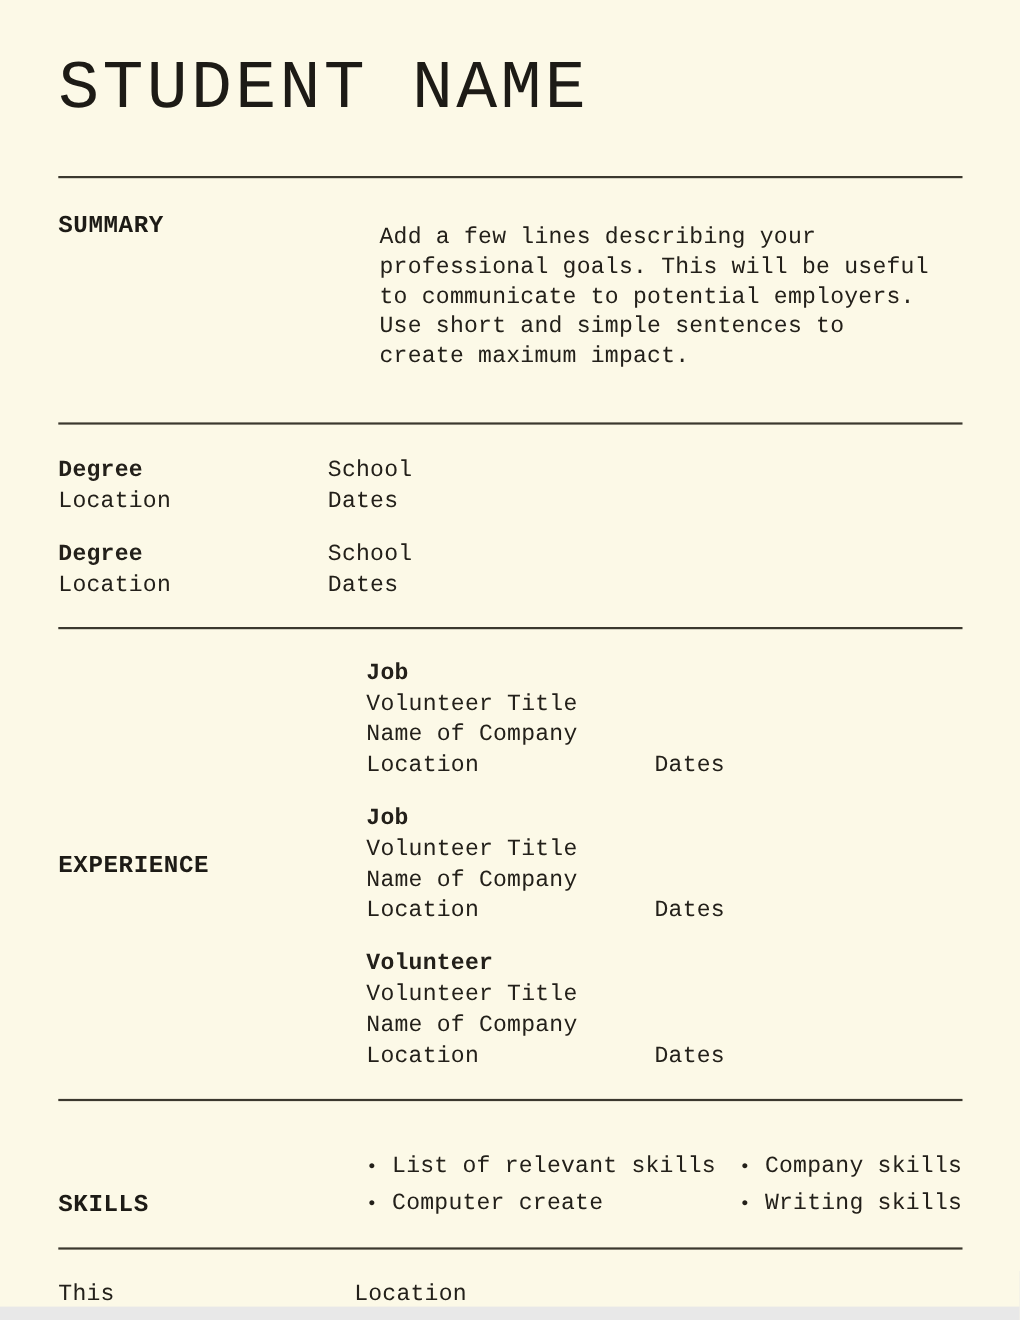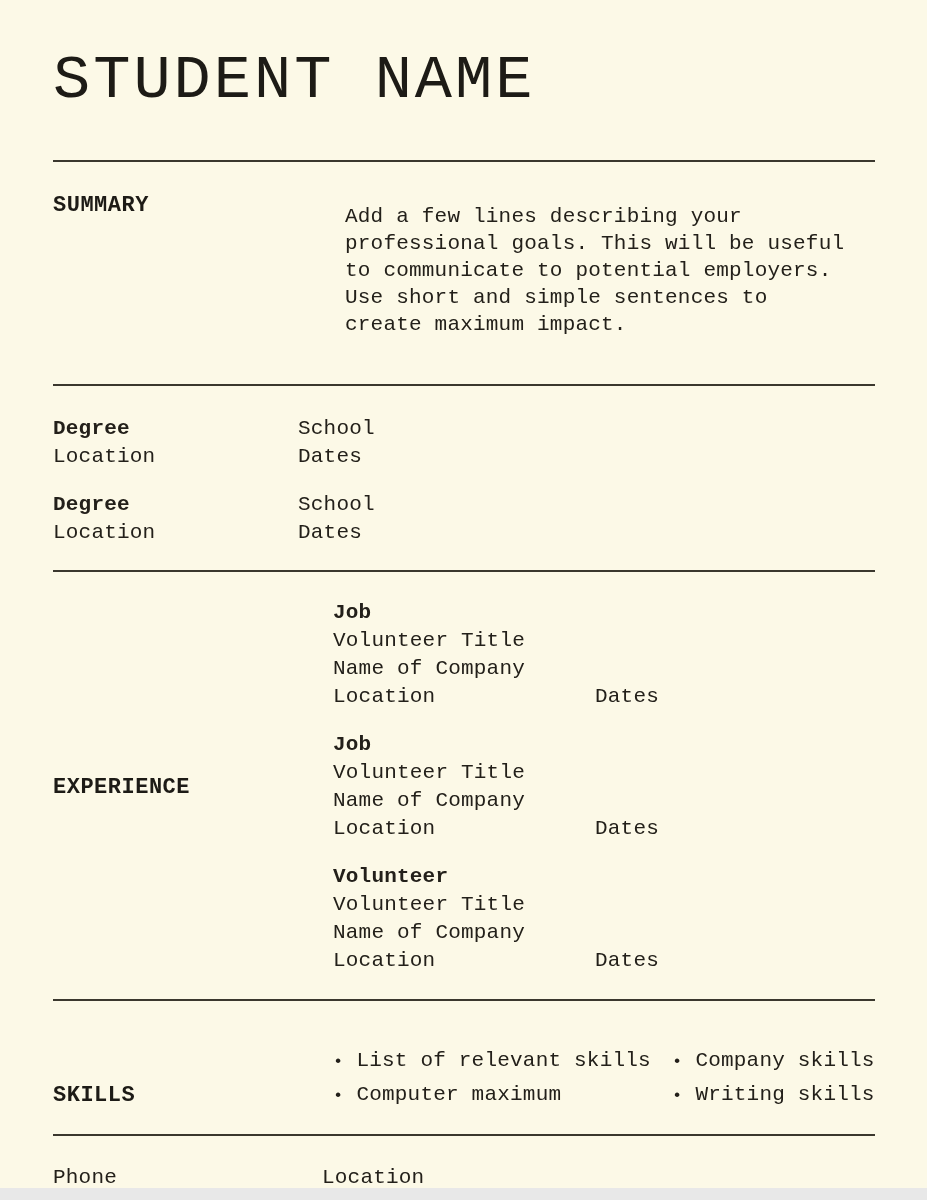--- a/index.html
+++ b/index.html
@@ -184,21 +184,21 @@
     <div class="content-col">
       <div class="skills-cols">
 
         <div class="skills-col-1">
           <div class="skill-item">
             <span class="bullet">•</span>
             <span>List of relevant skills</span>
           </div>
           <div class="skill-item">
             <span class="bullet">•</span>
-            <span>Computer maximum</span>
+            <span>Computer create</span>
           </div>
         </div>
 
         <div class="skills-col-2">
           <div class="skill-item">
             <span class="bullet">•</span>
             <span>Company skills</span>
           </div>
           <div class="skill-item">
             <span class="bullet">•</span>
@@ -210,21 +210,21 @@
     </div>
   </section>
 
   <div class="divider"></div>
 
   <section class="sec sec-contact">
     <div class="content-col">
       <div class="contact-cols">
 
         <div class="contact-col-1">
-          <div class="contact-line">Phone</div>
+          <div class="contact-line">This</div>
         </div>
 
         <div class="contact-col-2">
           <div class="contact-line">Location</div>
           <div class="contact-line">Website</div>
         </div>
 
       </div>
     </div>
   </section>

